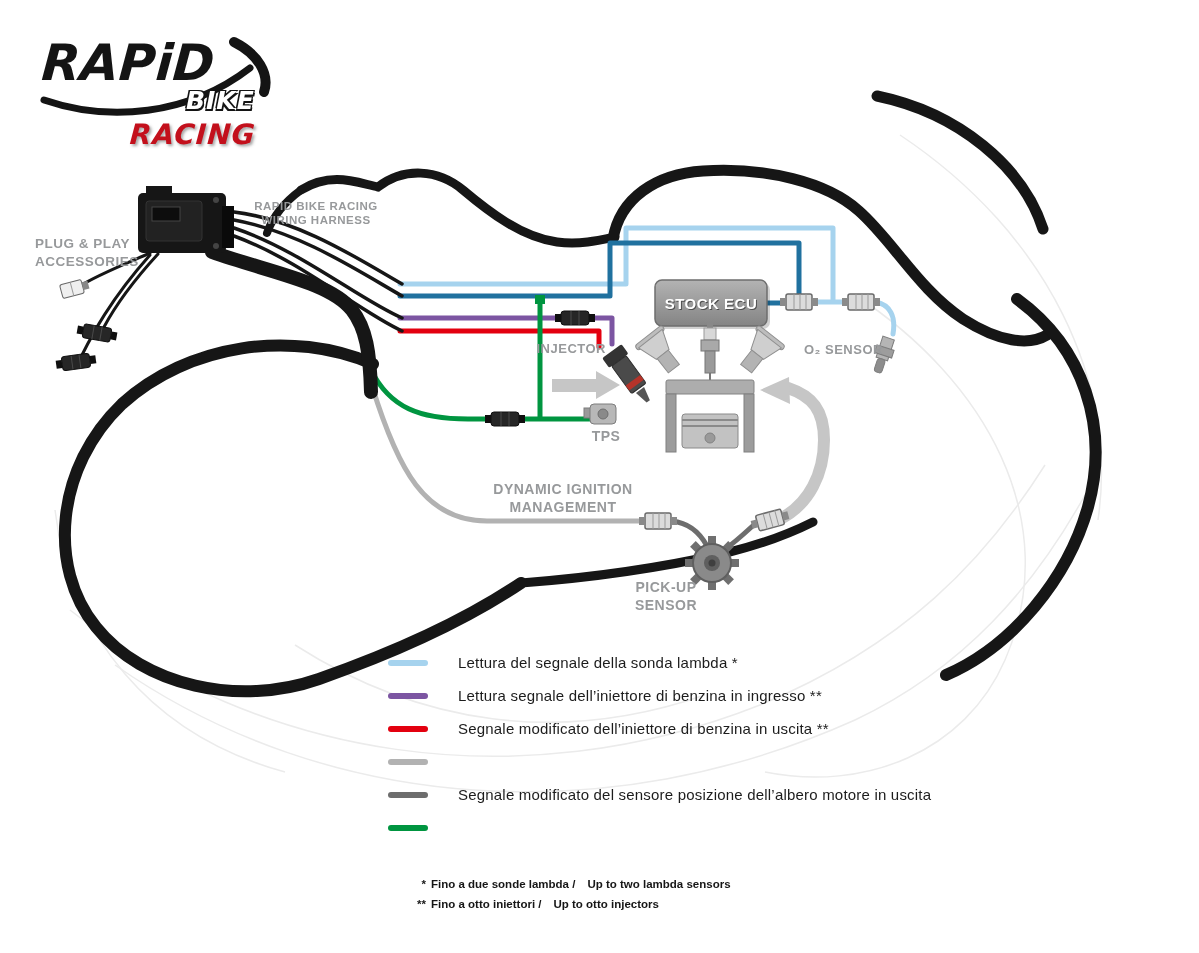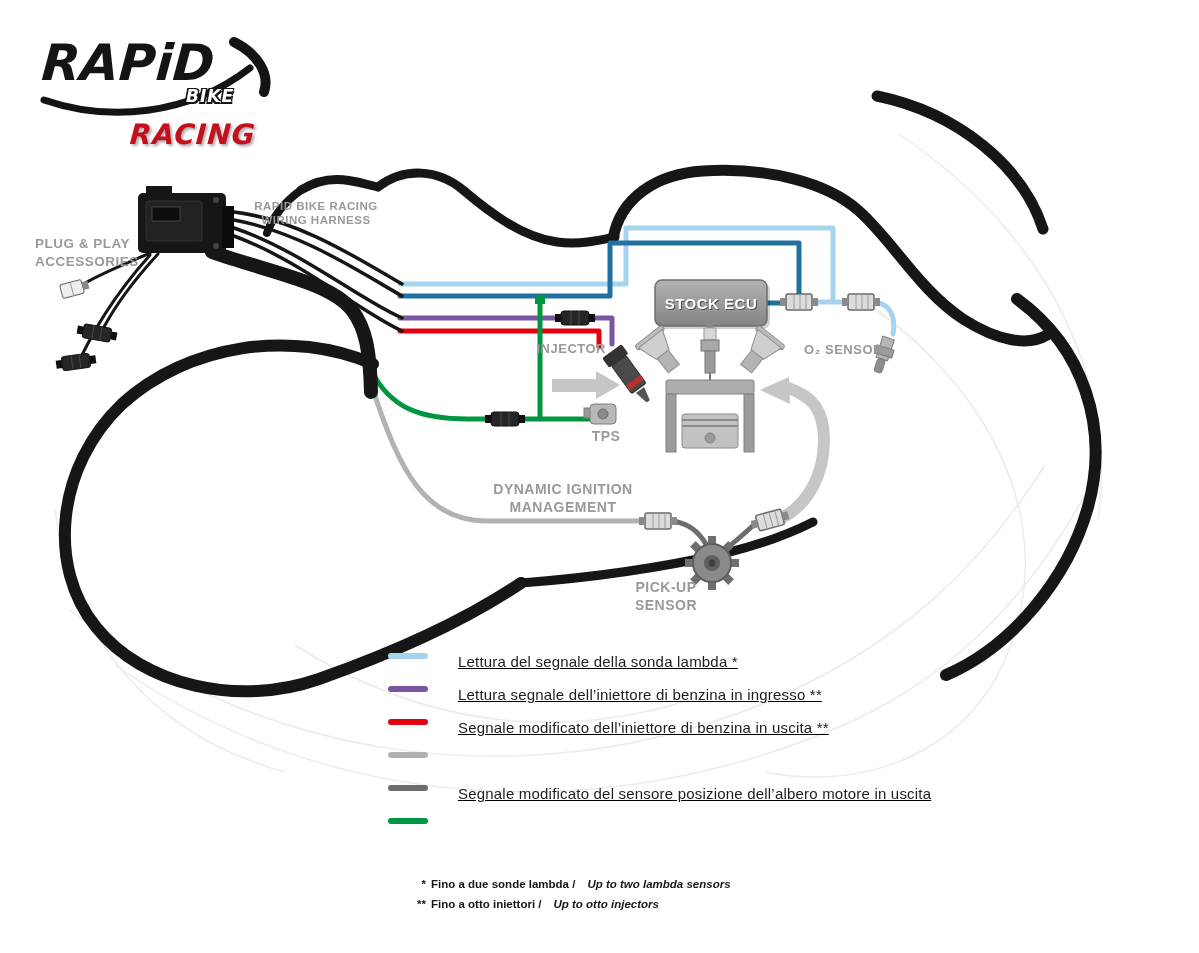--- a/index.html
+++ b/index.html
@@ -8,39 +8,39 @@
   svg.diagram{position:absolute;left:0;top:0;}
   svg text{font-family:"Liberation Sans",sans-serif;font-weight:bold;letter-spacing:.5px;}
 
   
   .logo{position:absolute;left:38px;top:30px;width:240px;height:125px;}
   .logo-swoosh{position:absolute;left:0;top:0;}
   .logo-rapid{position:absolute;left:4px;top:8px;font-family:"DejaVu Sans",sans-serif;
       font-size:50px;font-weight:bold;font-style:italic;color:#141414;letter-spacing:0;
       transform:skewX(-4deg);line-height:1;}
   .logo-bike{position:absolute;left:148px;top:56px;font-family:"DejaVu Sans",sans-serif;
-      font-size:17px;font-weight:bold;font-style:italic;color:#ffffff;letter-spacing:1px;
+      font-size:25px;font-weight:bold;font-style:italic;color:#ffffff;letter-spacing:1px;
       text-shadow:-1.5px -1.5px 0 #141414,1.5px -1.5px 0 #141414,-1.5px 1.5px 0 #141414,
                   1.5px 1.5px 0 #141414,0 2px 0 #141414;}
   .logo-racing{position:absolute;left:92px;top:88px;font-family:"DejaVu Sans",sans-serif;
       font-size:28px;font-weight:bold;font-style:italic;letter-spacing:1px;
       transform:skewX(-4deg);text-shadow:2px 2px 3px rgba(80,80,80,.5);}
 
   
   .legend{position:absolute;left:388px;top:653px;}
-  .legend-row{display:flex;height:19px;margin-bottom:14px;text-decoration:underline;}
+  .legend-row{display:flex;align-items:center;height:19px;margin-bottom:14px;}
   .swatch{display:inline-block;width:40px;height:6px;border-radius:3px;margin-right:30px;flex:0 0 auto;}
   .legend-label{font-size:15px;color:#1c1c1c;letter-spacing:.2px;}
 
   
   .footnotes{position:absolute;left:404px;top:874px;font-size:11.5px;font-weight:bold;color:#161616;}
   .note{display:flex;line-height:20px;}
   .note .marker{width:22px;text-align:right;margin-right:5px;}
   .note .it{margin-right:12px;}
-  .note .en{font-style:italic;text-align:center;}
+  .note .en{text-align:center;}
 </style>
 </head>
 <body>
 
 <div class="page">
 
   <svg class="diagram" width="1199" height="953" viewBox="0 0 1199 953">
     <defs>
       <linearGradient id="ecugrad" x1="0" y1="0" x2="0" y2="1">
         <stop offset="0" stop-color="#b3b3b3"></stop>

